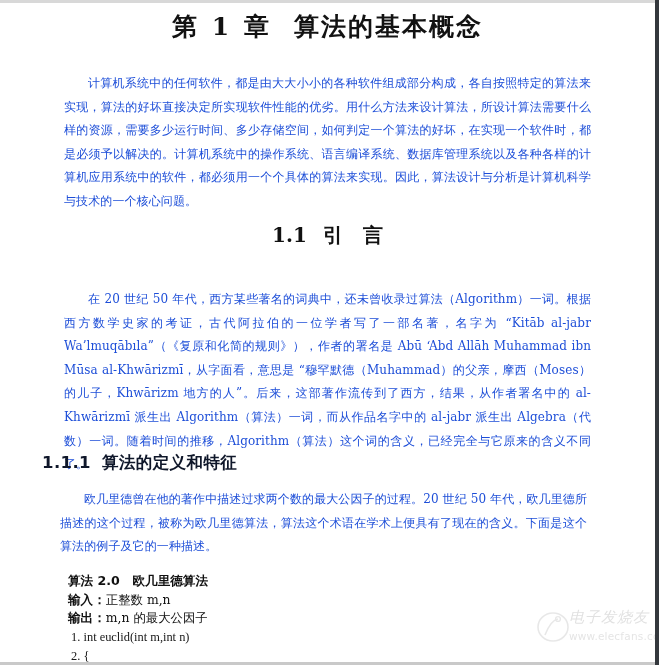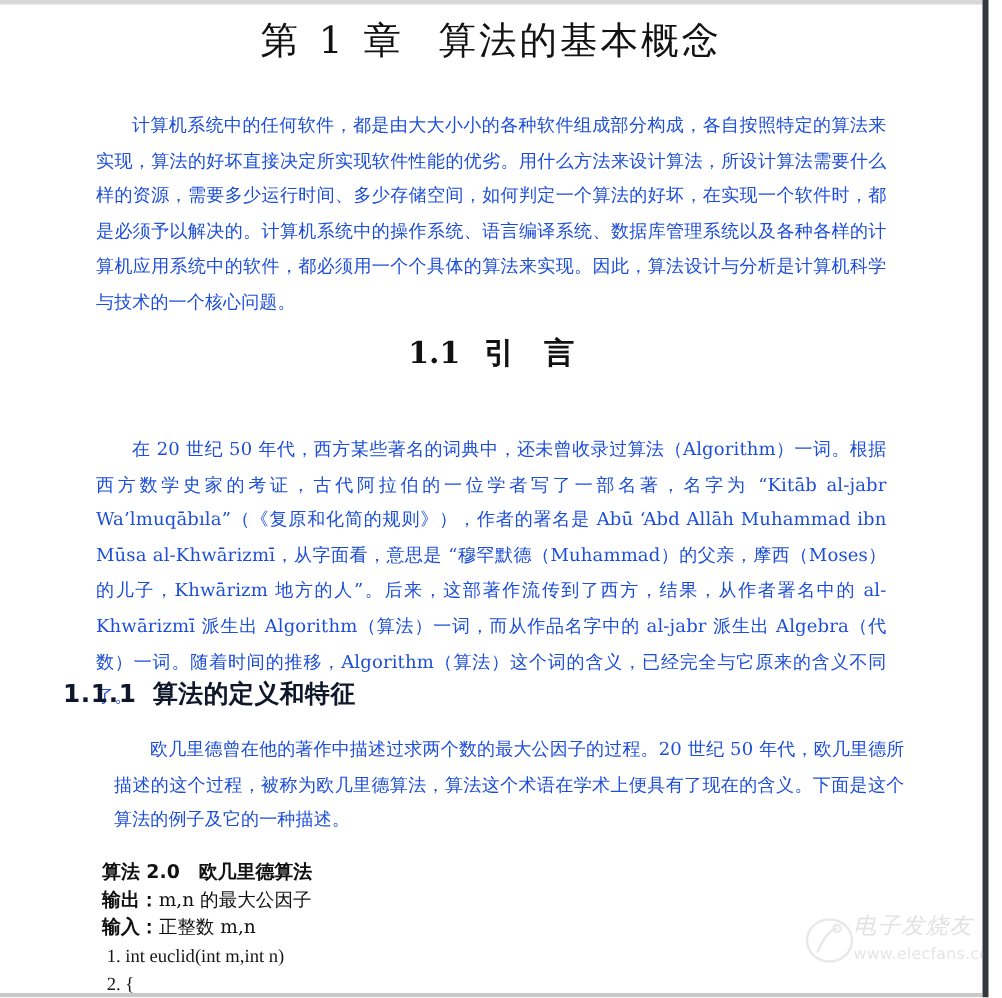--- a/index.html
+++ b/index.html
@@ -44,21 +44,21 @@
   .right-bar {
     position: absolute;
     right: 9px;
     top: 0;
     width: 4px;
     height: 665px;
     background: #34383d;
   }
   h1.chapter-title {
     font-family: "DejaVu Serif", "Liberation Serif", serif;
-    font-weight: normal;
+    font-weight: bold;
     font-size: 25px;
     text-align: center;
     margin: 10px 0 0 0;
     padding: 0;
     letter-spacing: 2px;
     color: #121212;
   }
   h1.chapter-title .num {
     letter-spacing: 3px;
   }
@@ -125,21 +125,21 @@
     margin-right: 11px;
   }
   .subsection-1-1-1 {
     position: absolute;
     left: 42px;
     top: 452px;
     width: 540px;
   }
   .para-block-3 {
     position: absolute;
-    left: 76px;
+    left: 60px;
     top: 488px;
     width: 527px;
   }
   .algo-block {
     position: absolute;
     left: 68px;
     top: 572px;
     width: 500px;
   }
   .algo-head {
@@ -230,22 +230,22 @@
       <span class="sub-num">1.1.1</span><span>算法的定义和特征</span>
     </h3>
   </div>
 
   <div class="para-block-3">
     <p class="body-para">欧几里德曾在他的著作中描述过求两个数的最大公因子的过程。20 世纪 50 年代，欧几里德所描述的这个过程，被称为欧几里德算法，算法这个术语在学术上便具有了现在的含义。下面是这个算法的例子及它的一种描述。</p>
   </div>
 
   <div class="algo-block">
     <div class="algo-head"><span>算法 2.0</span>　<span>欧几里德算法</span></div>
+    <div class="algo-head"><span>输入：</span><span class="plain">正整数 m,n</span></div>
     <div class="algo-head"><span>输出：</span><span class="plain">m,n 的最大公因子</span></div>
-    <div class="algo-head"><span>输入：</span><span class="plain">正整数 m,n</span></div>
     <div class="algo-code"> 1. int euclid(int m,int n)</div>
     <div class="algo-code"> 2. {</div>
   </div>
 
   <div class="watermark">
     <svg class="wm-logo" viewBox="0 0 34 34">
       <ellipse cx="17" cy="17" rx="15" ry="14" fill="none" stroke="#d5d5d5" stroke-width="1.6"></ellipse>
       <path d="M9 25 Q15 10 22 9" fill="none" stroke="#d5d5d5" stroke-width="1.6"></path>
       <circle cx="22" cy="9" r="2.4" fill="none" stroke="#d5d5d5" stroke-width="1.4"></circle>
     </svg>

